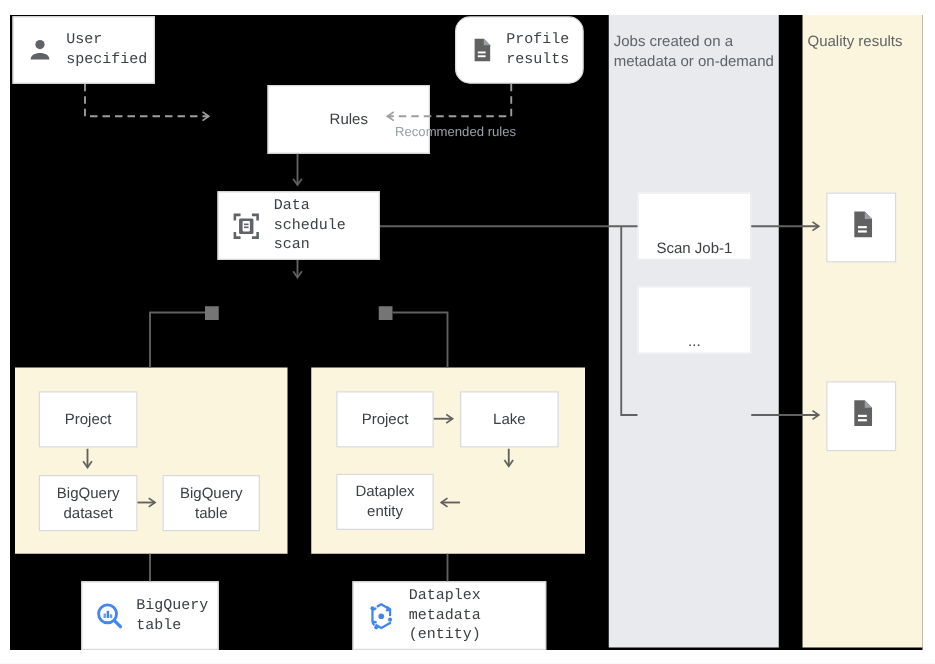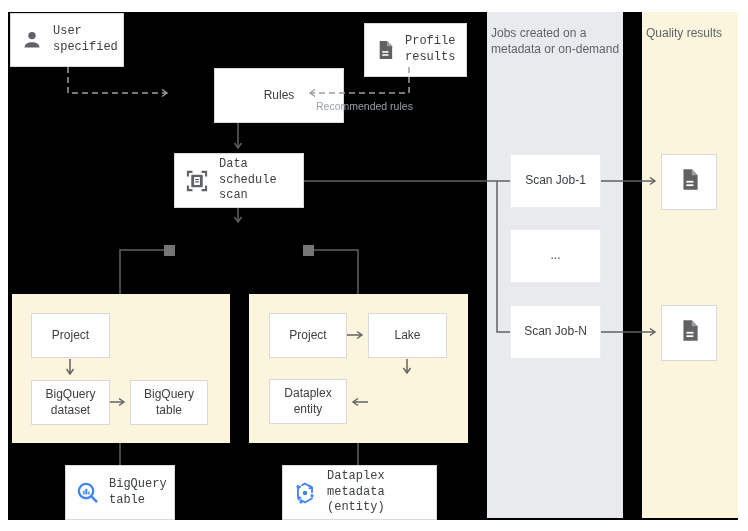--- a/index.html
+++ b/index.html
@@ -13,21 +13,21 @@
           font-family:"Liberation Sans", sans-serif;-webkit-font-smoothing:antialiased;}
   .blackbg{position:absolute;left:8px;top:12px;width:730px;height:508px;background:var(--background);z-index:0;}
   .col{position:absolute;top:12px;height:506px;z-index:1;}
   .col.gray{left:487px;width:136px;background:var(--column-gray);}
   .col.yellow{left:642px;width:96px;background:var(--panel-yellow);}
   .col-header{position:absolute;left:4px;top:13px;font-size:12px;line-height:1.35;color:var(--text-muted);white-space:nowrap;}
   .panel{position:absolute;background:var(--panel-yellow);z-index:2;}
   .node{position:absolute;background:var(--box-white);border:1px solid var(--box-border);box-sizing:border-box;
         display:flex;align-items:center;justify-content:center;z-index:3;
         font-size:12px;line-height:1.3;color:var(--text-dark);text-align:center;}
-  .node.flat{border-color:#ededef;}
+  .node.flat{border-color:#ededef;align-items:flex-end;}
   .node.iconic{justify-content:flex-start;text-align:left;padding-left:9px;font-family:Liberation Mono, monospace;}
   .node.iconic .icon{display:flex;align-items:center;justify-content:center;margin-right:9px;flex:0 0 auto;}
   .lbl{display:block;}
   .sq{position:absolute;width:11px;height:11px;background:#757575;z-index:4;}
   .overlay{position:absolute;left:0;top:0;z-index:5;pointer-events:none;}
   .floatlabel{position:absolute;z-index:5;font-size:10.5px;color:var(--label-on-black);white-space:nowrap;}
 </style>
 </head>
 <body>
 
@@ -53,21 +53,21 @@
           <circle cx="12" cy="7.6" r="3.7" fill="#5f6368"></circle>
           <path d="M4.6 19.2c0-3.2 3.3-4.9 7.4-4.9s7.4 1.7 7.4 4.9v.4H4.6z" fill="#5f6368"></path>
         </svg>
     </span>
     <span class="lbl">
       <div>User</div>
       <div>specified</div>
     </span>
   </div>
 
-  <div class="node iconic" style="left:364px;top:23px;width:103px;height:54px;">
+  <div class="node iconic" style="left:364px;top:13px;width:103px;height:54px;border-radius:12px;">
     <span class="icon">
       <svg width="22" height="22" viewBox="0 0 24 24">
           <path d="M6.2 2.2h8l5.6 5.6v14H6.2z" fill="#616161"></path>
           <path d="M14.2 2.2l5.6 5.6h-5.6z" fill="#9aa0a6"></path>
           <rect x="9" y="13.3" width="6.8" height="1.7" fill="#fff"></rect>
           <rect x="9" y="16.6" width="6.8" height="1.7" fill="#fff"></rect>
         </svg>
     </span>
     <span class="lbl">
       <div>Profile</div>
@@ -170,23 +170,20 @@
       <div>Dataplex</div>
       <div>metadata (entity)</div>
     </span>
   </div>
 
   <div class="node flat" style="left:510px;top:154px;width:91px;height:54px;">
     <span class="lbl">Scan Job-1</span>
   </div>
   <div class="node flat" style="left:510px;top:229px;width:91px;height:54px;">
     <span class="lbl">...</span>
-  </div>
-  <div class="node flat" style="left:510px;top:305px;width:91px;height:54px;">
-    <span class="lbl">Scan Job-N</span>
   </div>
 
   <div class="node" style="left:661px;top:154px;width:56px;height:56px;">
     <span class="icon">
       <svg width="25" height="25" viewBox="0 0 24 24">
           <path d="M6.2 2.2h8l5.6 5.6v14H6.2z" fill="#616161"></path>
           <path d="M14.2 2.2l5.6 5.6h-5.6z" fill="#9aa0a6"></path>
           <rect x="9" y="13.3" width="6.8" height="1.7" fill="#fff"></rect>
           <rect x="9" y="16.6" width="6.8" height="1.7" fill="#fff"></rect>
         </svg>

